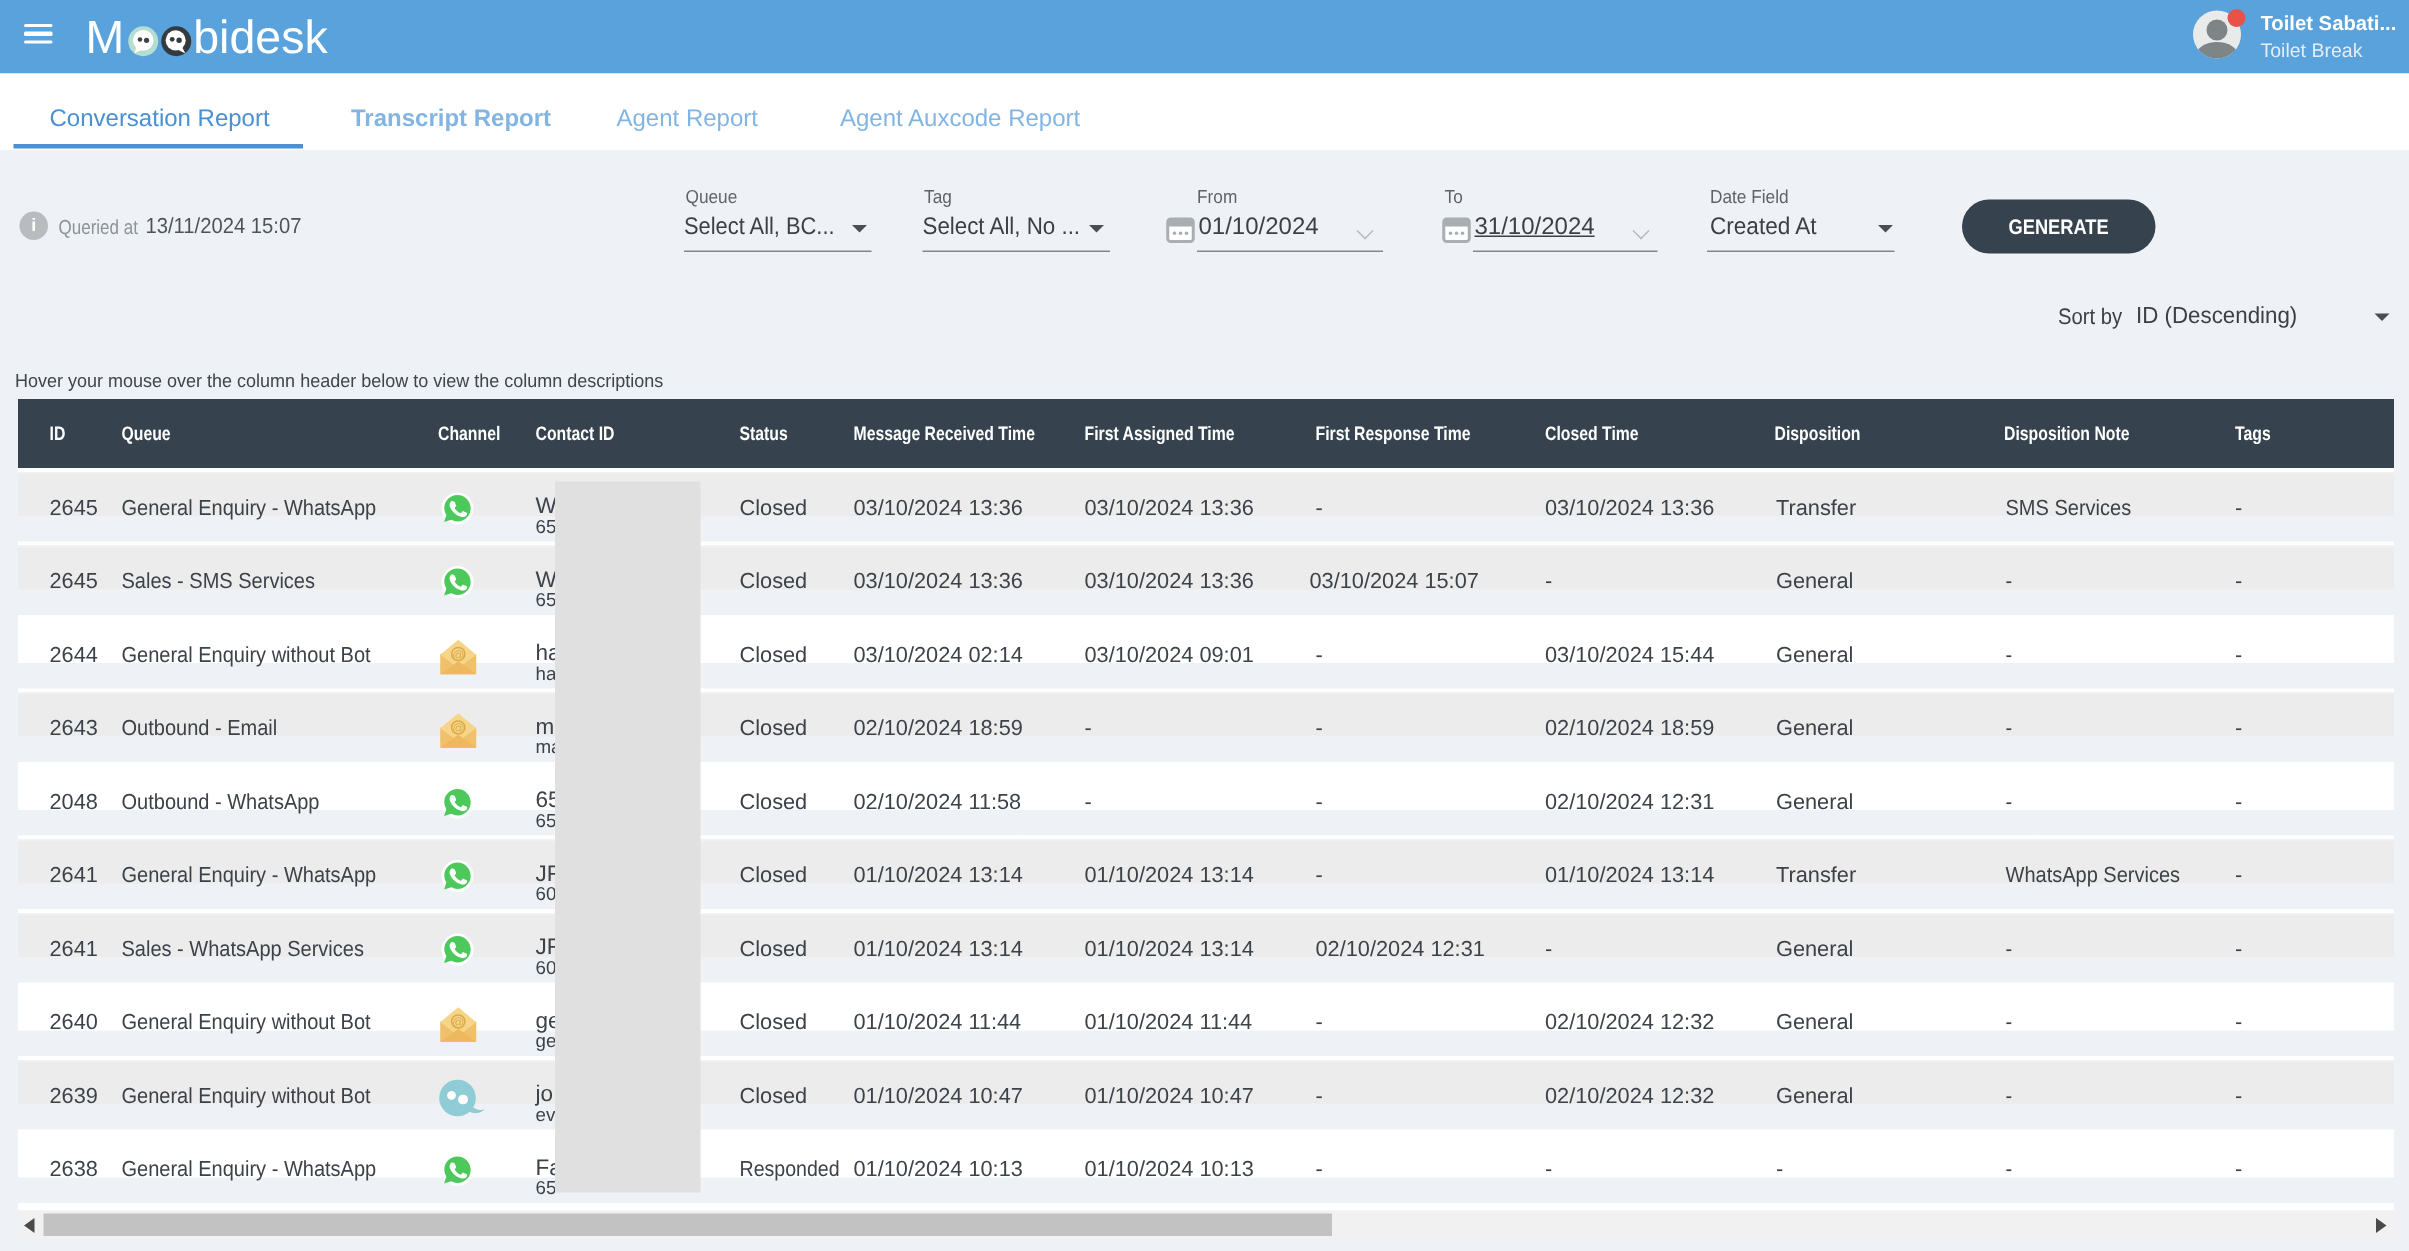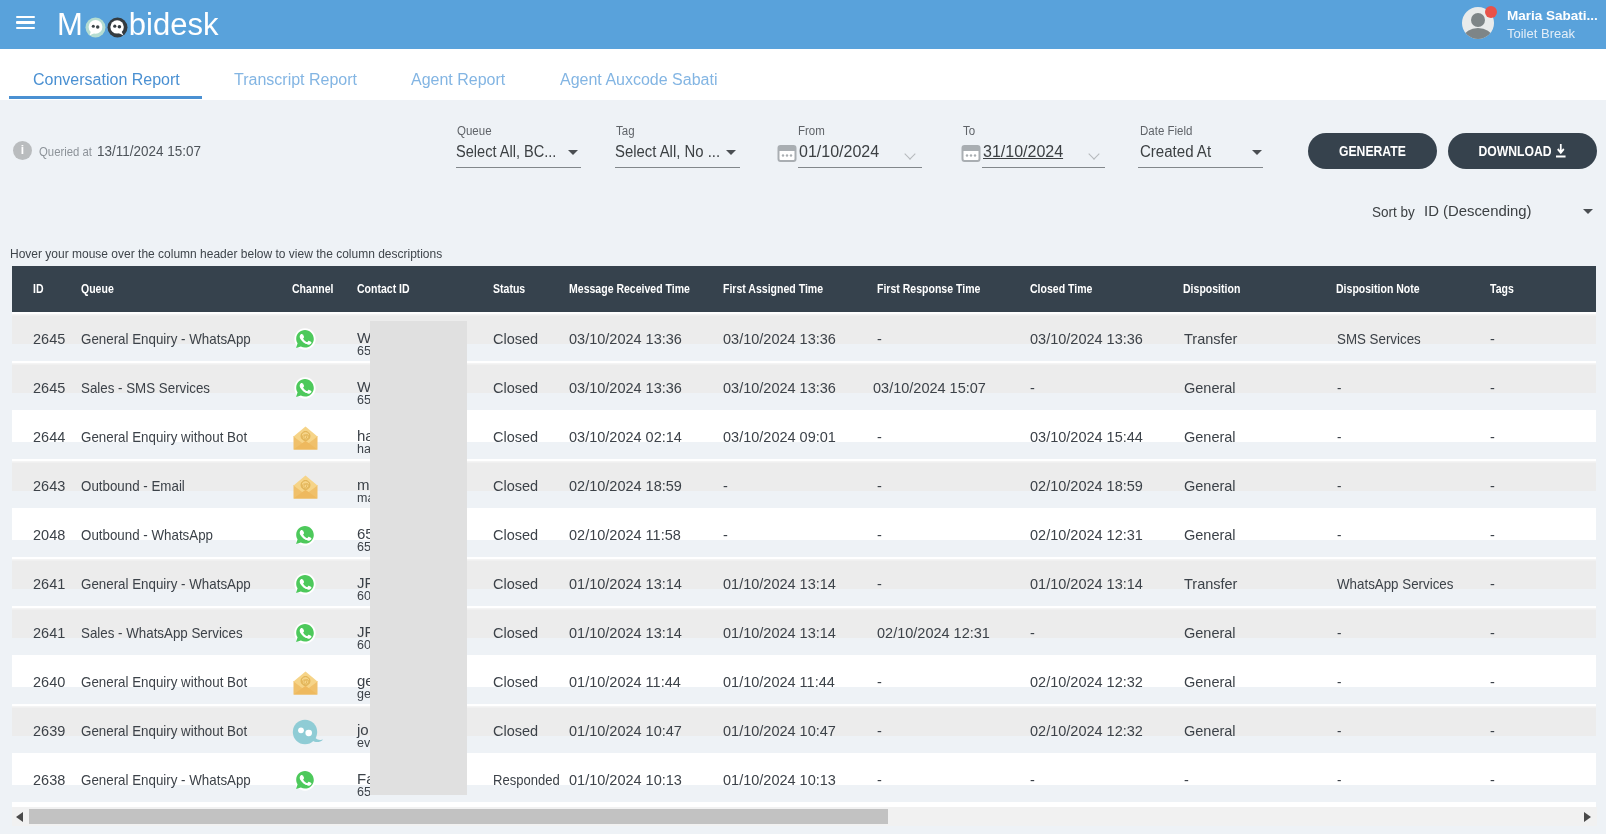--- a/index.html
+++ b/index.html
@@ -89,28 +89,28 @@
         <circle cx="7.8" cy="9.2" r="1.6" fill="#343b40"></circle>
         <circle cx="12.4" cy="9.8" r="1.8" fill="#343b40"></circle>
       </svg>
       <span>bidesk</span>
     </div>
   <div class="uavatar">
       <div class="head"></div>
       <div class="body"></div>
     </div>
   <div class="udot"></div>
-  <div class="uname">Maria Sabati...</div>
+  <div class="uname">Toilet Sabati...</div>
   <div class="ustatus">Toilet Break</div>
 
   <div class="tabbar">
     <div class="tab active" style="left:33px;">Conversation Report</div>
-    <div class="tab" style="left:234px;">Transcript Report</div>
+    <div class="tab" style="left:234px;font-weight:bold;">Transcript Report</div>
     <div class="tab" style="left:411px;">Agent Report</div>
-    <div class="tab" style="left:560px;">Agent Auxcode Sabati</div>
+    <div class="tab" style="left:560px;">Agent Auxcode Report</div>
     <div class="tabline"></div>
   </div>
 
   <div class="info-ic">i</div>
   <div class="q1">Queried at</div>
   <div class="q2">13/11/2024 15:07</div>
 
   <div class="flabel" style="left:457px; top:124px;">Queue</div>
   <div class="fvalue" style="left:456px; top:143px; transform:scaleX(0.91);">Select All, BC...</div>
   <div class="caret-dark" style="left:568px; top:150px;"></div>
@@ -145,26 +145,20 @@
   <div class="chev" style="left:1090px; top:150px;"></div>
   <div class="funder" style="left:982px; top:167px; width:123px;"></div>
 
   <div class="flabel" style="left:1140px; top:124px;">Date Field</div>
   <div class="fvalue" style="left:1140px; top:143px; transform:scaleX(0.94);">Created At</div>
   <div class="caret-dark" style="left:1252px; top:150px;"></div>
   <div class="funder" style="left:1138px; top:167px; width:125px;"></div>
 
   <div class="btn" style="left:1308px; width:129px;">
       <span>GENERATE</span>
-    </div>
-  <div class="btn" style="left:1448px; width:149px;">
-      <span style="display:flex;align-items:center;">DOWNLOAD&nbsp;<svg width="13" height="14" viewBox="0 0 13 14">
-          <path d="M6.5 0 V8 M3 5 L6.5 8.7 L10 5" stroke="#fff" stroke-width="2" fill="none"></path>
-          <rect x="1" y="11.5" width="11" height="2" fill="#fff"></rect>
-        </svg></span>
     </div>
 
   <div class="sortlbl">Sort by</div>
   <div class="sortval">ID (Descending)</div>
   <div class="caret-dark" style="left:1583px; top:209px;"></div>
 
   <div class="hovertext">Hover your mouse over the column header below to view the column descriptions</div>
 
   <div class="thead">
     <div class="th" style="left:21px;">ID</div>

